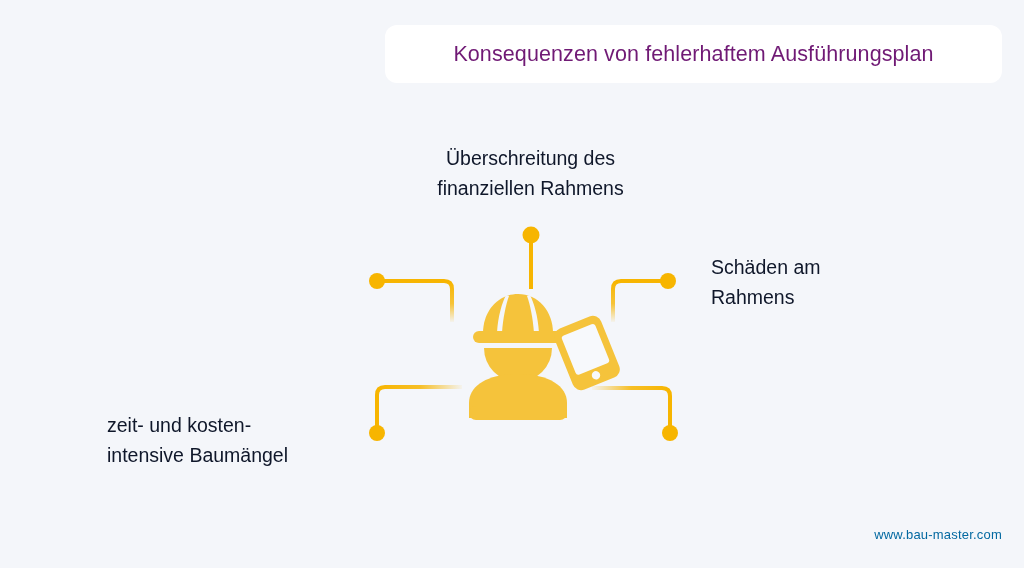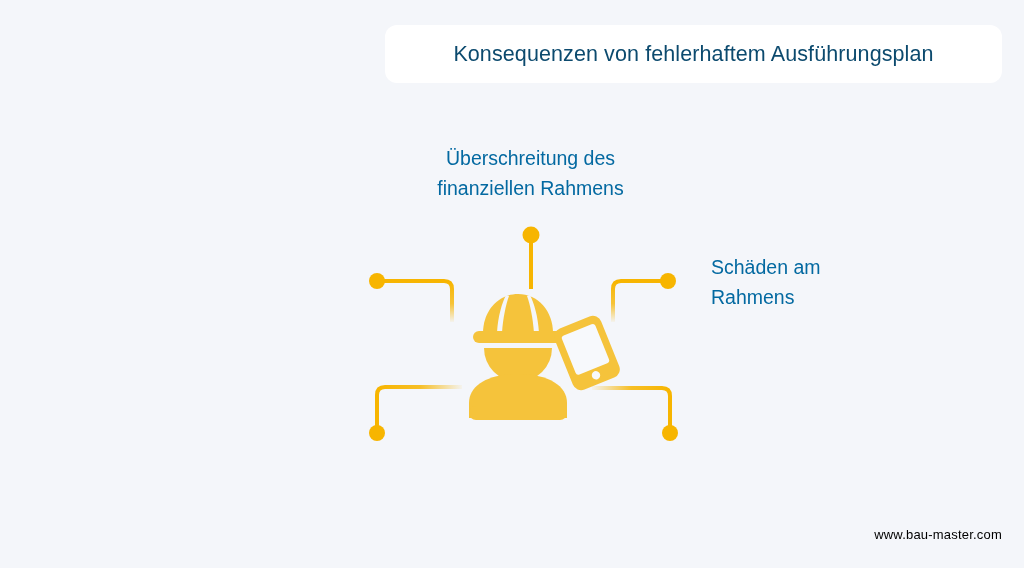--- a/index.html
+++ b/index.html
@@ -35,32 +35,32 @@
     background: #ffffff;
     border-radius: 12px;
     display: flex;
     align-items: center;
     justify-content: center;
   }
 
   .title-text {
     font-size: 21.5px;
     font-weight: 400;
-    color: #0c4a6e;
+    color: #701a75;
     letter-spacing: 0.1px;
     white-space: nowrap;
   }
 
   
   .label {
     position: absolute;
     font-size: 19.5px;
     line-height: 30px;
     font-weight: 400;
-    color: #0369a1;
+    color: #0f172a;
     white-space: pre-line;
   }
 
   .label-top {
     left: 383px;
     top: 143px;
     width: 295px;
     text-align: center;
   }
 
@@ -110,21 +110,21 @@
     width: 165px;
     height: 142px;
   }
 
   
   .footer-url {
     position: absolute;
     right: 22px;
     top: 527px;
     font-size: 13px;
-    color: #000000;
+    color: #0369a1;
     letter-spacing: 0.2px;
   }
 </style>
 </head>
 <body>
 
 <div class="canvas">
 
   <div class="title-card">
     <span class="title-text">Konsequenzen von fehlerhaftem Ausführungsplan</span>
@@ -203,17 +203,19 @@
     </g>
   </svg>
 
   <div class="label label-top">Überschreitung des
 finanziellen Rahmens</div>
 
 
   <div class="label label-right-top">Schäden am
 Rahmens</div>
 
+  <div class="label label-left-bottom">zeit- und kosten-
+intensive Baumängel</div>
 
 
   <div class="footer-url">www.bau-master.com</div>
 
 </div>
 
 </body></html>

